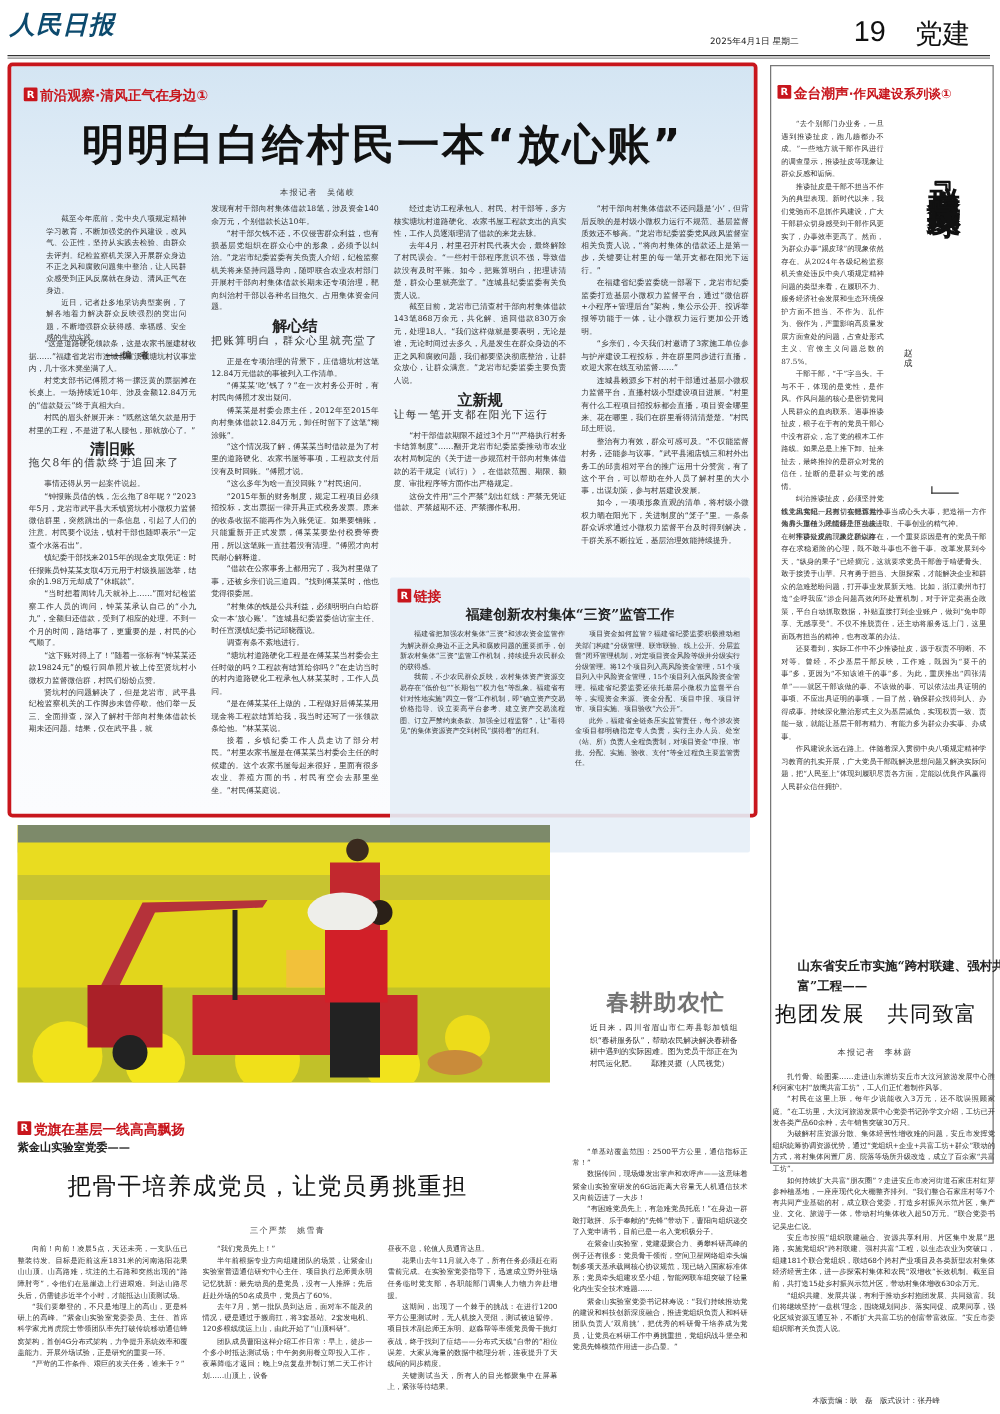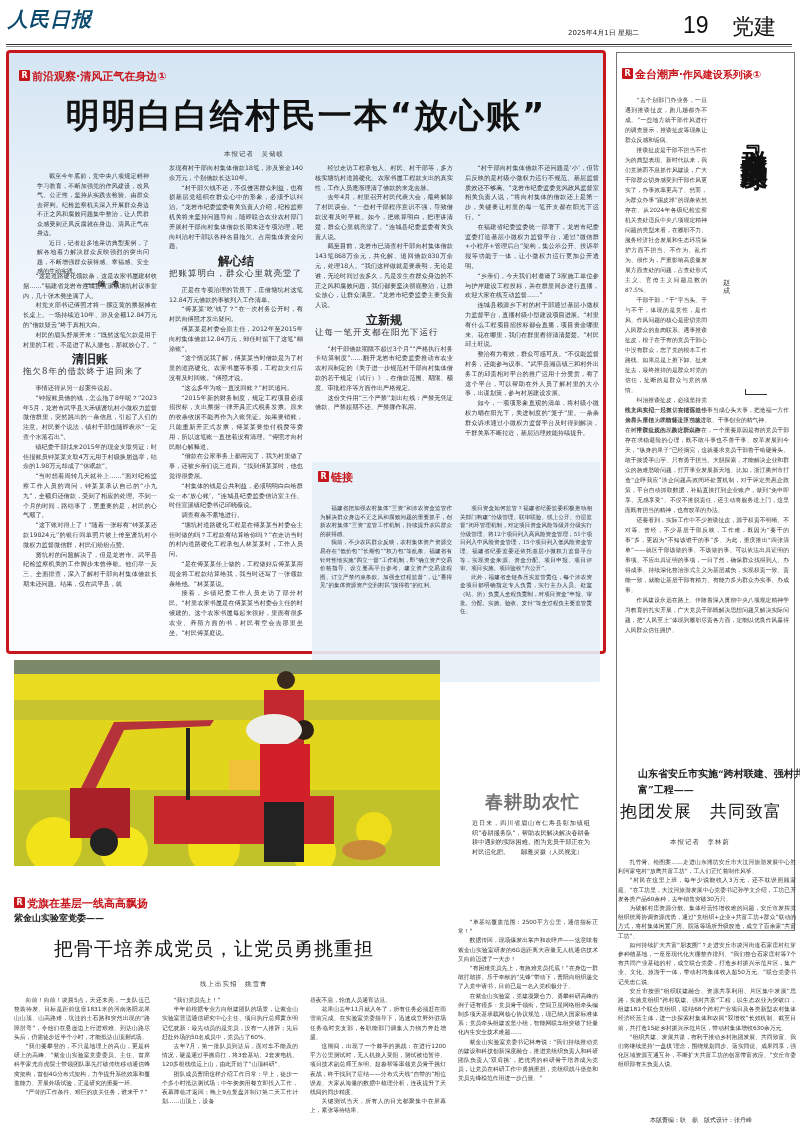--- a/index.html
+++ b/index.html
@@ -106,20 +106,21 @@
     <p>连城县赖源乡下村的村干部通过基层小微权力监督平台，直播村级小型建设项目进展。“村里有什么工程项目招投标都会直播，项目资金哪里来、花在哪里，我们在群里看得清清楚楚。”村民邱土旺说。</p>
     <p>整治有力有效，群众可感可及。“不仅能监督村务，还能参与议事。”武平县湘店镇三和村外出务工的邱贵相对平台的推广运用十分赞赏，有了这个平台，可以帮助在外人员了解村里的大小事，出谋划策，参与村居建设发展。</p>
     <p>如今，一项项形象直观的清单，将村级小微权力晒在阳光下，关进制度的“笼子”里。一条条群众诉求通过小微权力监督平台及时得到解决，干群关系不断拉近，基层治理效能持续提升。</p>
   </div>
 </div>
 
 <div class="abs linkbox">
   <div class="abs" style="left:6px;top:4px">
     <span class="rlogo">R</span><span class="linkhead">链接</span>
   </div>
+  <div class="abs linktitle" style="left:0;top:22px;width:288px">福建创新农村集体“三资”监管工作</div>
   <div class="abs col serif" style="left:8px;top:42px;width:132px;font-size:5.6px;line-height:8.6px">
     <p>福建省把加强农村集体“三资”和涉农资金监管作为解决群众身边不正之风和腐败问题的重要抓手，创新农村集体“三资”监管工作机制，持续提升农民群众的获得感。</p>
     <p>我前，不少农民群众反映，农村集体资产资源交易存在“低价包”“长期包”“权力包”等乱象。福建省有针对性地实施“四立一督”工作机制，即“确立资产交易价格指导、设立要高平台参考、建立资产交易流程图、订立严禁约束条款、加强全过程监督”，让“看得见”的集体资源资产交到村民“摸得着”的红利。</p>
   </div>
   <div class="abs col serif" style="left:148px;top:42px;width:132px;font-size:5.6px;line-height:8.6px">
     <p>项目资金如何监管？福建省纪委监委积极推动相关部门构建“分级管理、联审联验、线上公开、分层监督”闭环管理机制，对定项目资金风险等级并分级实行分级管理。将12个项目列入高风险资金管理，51个项目列入中风险资金管理，15个项目列入低风险资金管理。福建省纪委监委还依托基层小微权力监督平台等，实现资金来源、资金分配、项目申报、项目评审、项目实施、项目验收“六公开”。</p>
     <p>此外，福建省全链条压实监管责任，每个涉农资金项目都明确指定专人负责，实行主办人员、处室（站、所）负责人全程负责制，对项目资金“申报、审批、分配、实施、验收、支付”等全过程负主要监管责任。</p>
   </div>
 </div>
 
@@ -181,21 +182,21 @@
 <div class="abs caption" style="left:472px;top:818px;width:118px">
   <span>近日来，四川省眉山市仁寿县彰加镇组织“春耕服务队”，帮助农民解决解决春耕备耕中遇到的实际困难。图为党员干部正在为村民运化肥。</span>
   <span style="margin-left:10px">鄢雅灵摄（人民视觉）</span>
 </div>
 
 <div class="abs" style="left:14px;top:892px">
   <span class="rlogo">R</span><span class="kicker">党旗在基层一线高高飘扬</span>
 </div>
 <div class="abs h3" style="left:14px;top:912px">紫金山实验室党委——</div>
 <div class="abs h2" style="left:54px;top:936px">把骨干培养成党员，让党员勇挑重担</div>
-<div class="abs byline" style="left:200px;top:980px">线上出实招　姚雪青</div>
+<div class="abs byline" style="left:200px;top:980px">三个严禁　姚雪青</div>
 
 <div class="abs col" style="left:14px;top:996px;width:136px;font-size:5.8px;line-height:9.2px">
   <p>向前！向前！凌晨5点，天还未亮，一支队伍已整装待发。目标是距前这座1831米的河南洛阳花果山山顶。山高路难，坑洼的土石路和突然出现的“路障肘弯”，令他们在悬崖边上行进艰难。到达山路尽头后，仍需徒步近半个小时，才能抵达山顶测试场。</p>
   <p>“我们要攀登的，不只是地理上的高山，更是科研上的高峰。”紫金山实验室党委委员、主任、首席科学家尤肖虎院士带领团队率先打破传统移动通信蜂窝架构，首创4G分布式架构，力争提升系统效率和覆盖能力。开展外场试验，正是研究的重要一环。</p>
   <p>“严苛的工作条件、艰巨的攻关任务，谁来干？”</p>
 </div>
 <div class="abs col" style="left:162px;top:996px;width:136px;font-size:5.8px;line-height:9.2px">
   <p>“我们党员先上！”</p>
   <p>半年前根据专业方向组建团队的场景，让紫金山实验室普适通信研究中心主任、项目执行总师黄永明记忆犹新：最先动员的是党员，没有一人推辞；先后赶赴外场的50名成员中，党员占了60%。</p>
   <p>去年7月，第一批队员到达后，面对车不能及的情况，硬是通过手搬肩扛，将3套基站、2套发电机、120多根线缆运上山，由此开始了“山顶科研”。</p>

